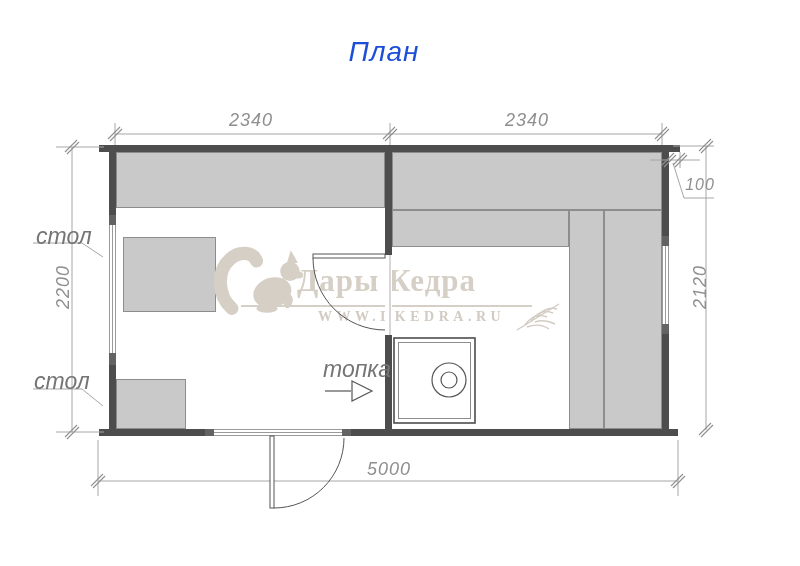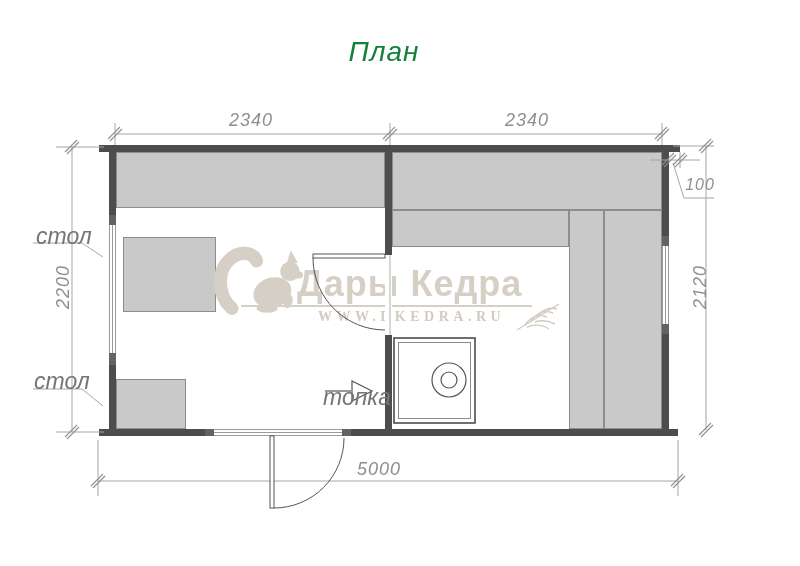--- a/index.html
+++ b/index.html
@@ -31,23 +31,23 @@
   .opening{position:absolute;background:#ffffff;z-index:4;}
   
   .furn{position:absolute;background:var(--furn);border:1px solid var(--furn-line);box-sizing:border-box;z-index:1;}
   
   svg.linework{position:absolute;left:0;top:0;z-index:5;}
   
   .txt{position:absolute;color:var(--dim);z-index:6;white-space:nowrap;}
   .dim-txt{font-style:italic;font-size:18px;letter-spacing:1px;text-align:center;}
   .rot{transform:rotate(-90deg);transform-origin:center center;}
   .label-txt{font-style:italic;font-size:23px;color:var(--label);}
-  .title-txt{font-style:italic;font-size:28px;color:#15803d;letter-spacing:1px;text-align:center;font-weight:300;}
-  
-  .wm-brand{position:absolute;z-index:2;font-family:Liberation Sans, sans-serif;font-weight:bold;font-size:36px;color:var(--wm);letter-spacing:1px;white-space:nowrap;}
+  .title-txt{font-style:italic;font-size:28px;color:#1d4ed8;letter-spacing:1px;text-align:center;font-weight:300;}
+  
+  .wm-brand{position:absolute;z-index:2;font-family:Liberation Serif, serif;font-weight:bold;font-size:31px;color:var(--wm);letter-spacing:1px;white-space:nowrap;}
   .wm-line{position:absolute;z-index:2;height:2px;background:var(--wm);}
   .wm-url{position:absolute;z-index:2;font-family:"Liberation Serif",serif;font-weight:bold;font-size:14px;color:var(--wm-dark);letter-spacing:4.5px;white-space:nowrap;}
 </style>
 </head>
 <body>
 
 <div class="plan">
 
   <div class="txt title-txt" style="left:334px;top:36px;width:100px;">План</div>
 
@@ -201,19 +201,19 @@
       <path d="M10,33 C18,30 26,31 32,35"></path>
       <path d="M18,28 C24,26 32,27 38,30"></path>
     </g>
   </svg>
 
   <div class="txt dim-txt" style="left:211px;top:110px;width:80px;">2340</div>
   <div class="txt dim-txt" style="left:487px;top:110px;width:80px;">2340</div>
   <div class="txt dim-txt" style="left:682px;top:176px;width:36px;font-size:16px;">100</div>
   <div class="txt dim-txt rot" style="left:30px;top:278px;width:64px;height:18px;">2200</div>
   <div class="txt dim-txt rot" style="left:667px;top:278px;width:64px;height:18px;">2120</div>
-  <div class="txt dim-txt" style="left:339px;top:459px;width:80px;">5000</div>
+  <div class="txt dim-txt" style="left:349px;top:459px;width:80px;">5000</div>
 
   <div class="txt label-txt" style="left:36px;top:223px;">стол</div>
   <div class="txt label-txt" style="left:34px;top:368px;">стол</div>
-  <div class="txt label-txt" style="left:323px;top:356px;width:54px;text-align:center;margin-top:28px;">топка</div>
+  <div class="txt label-txt" style="left:323px;top:356px;width:54px;text-align:center;">топка</div>
 
 </div>
 
 </body></html>

